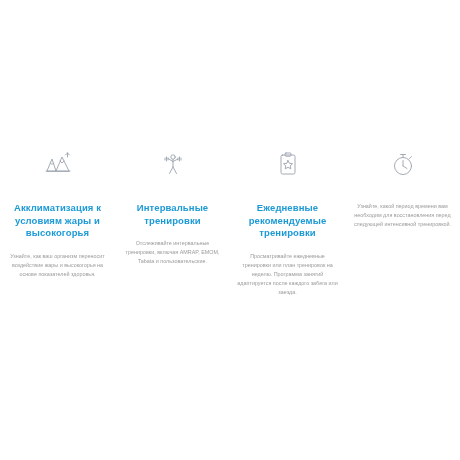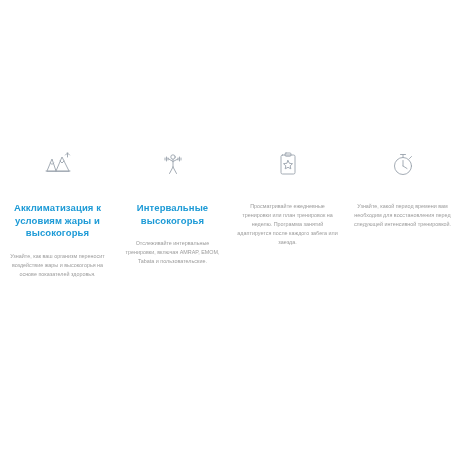--- a/index.html
+++ b/index.html
@@ -93,32 +93,33 @@
           <circle cx="15" cy="6" r="2.2"></circle>
           <path d="M15 8.5 L15 16"></path>
           <path d="M15 10.5 L10 7.5"></path>
           <path d="M15 10.5 L20 8"></path>
           <path d="M15 16 L11.5 22.5"></path>
           <path d="M15 16 L18.5 22.5"></path>
           <path d="M8.5 6 L8.5 10 M7 7 L7 9 M10 7 L10 9"></path>
           <path d="M21.5 6 L21.5 10 M20 7 L20 9 M23 7 L23 9"></path>
         </svg>
       </div>
-      <h3 class="feature-title">Интервальные высокогорья</h3>
+      <h3 class="feature-title">Интервальные тренировки</h3>
       <p class="feature-desc">Отслеживайте интервальные тренировки, включая AMRAP, EMOM, Tabata и пользовательские.</p>
     </div>
 
     <div class="feature">
       <div class="feature-icon">
         <svg width="30" height="28" viewBox="0 0 30 28" fill="none" stroke="#9aa3ad" stroke-width="0.9" stroke-linecap="round" stroke-linejoin="round">
           <rect x="8" y="4" width="14" height="19" rx="1.5"></rect>
           <rect x="12" y="2" width="6" height="3.2" rx="1"></rect>
           <path d="M15 9.5 L16.4 12.3 L19.5 12.7 L17.2 14.8 L17.8 17.8 L15 16.3 L12.2 17.8 L12.8 14.8 L10.5 12.7 L13.6 12.3 Z"></path>
         </svg>
       </div>
+      <h3 class="feature-title">Ежедневные рекомендуемые тренировки</h3>
       <p class="feature-desc">Просматривайте ежедневные тренировки или план тренировок на неделю. Программа занятий адаптируется после каждого забега или заезда.</p>
     </div>
 
     <div class="feature">
       <div class="feature-icon">
         <svg width="30" height="28" viewBox="0 0 30 28" fill="none" stroke="#9aa3ad" stroke-width="0.9" stroke-linecap="round" stroke-linejoin="round">
           <circle cx="15" cy="15" r="8.5"></circle>
           <path d="M15 15 L15 9.5"></path>
           <path d="M15 15 L19 17.5"></path>
           <path d="M12.5 3.5 L17.5 3.5"></path>

